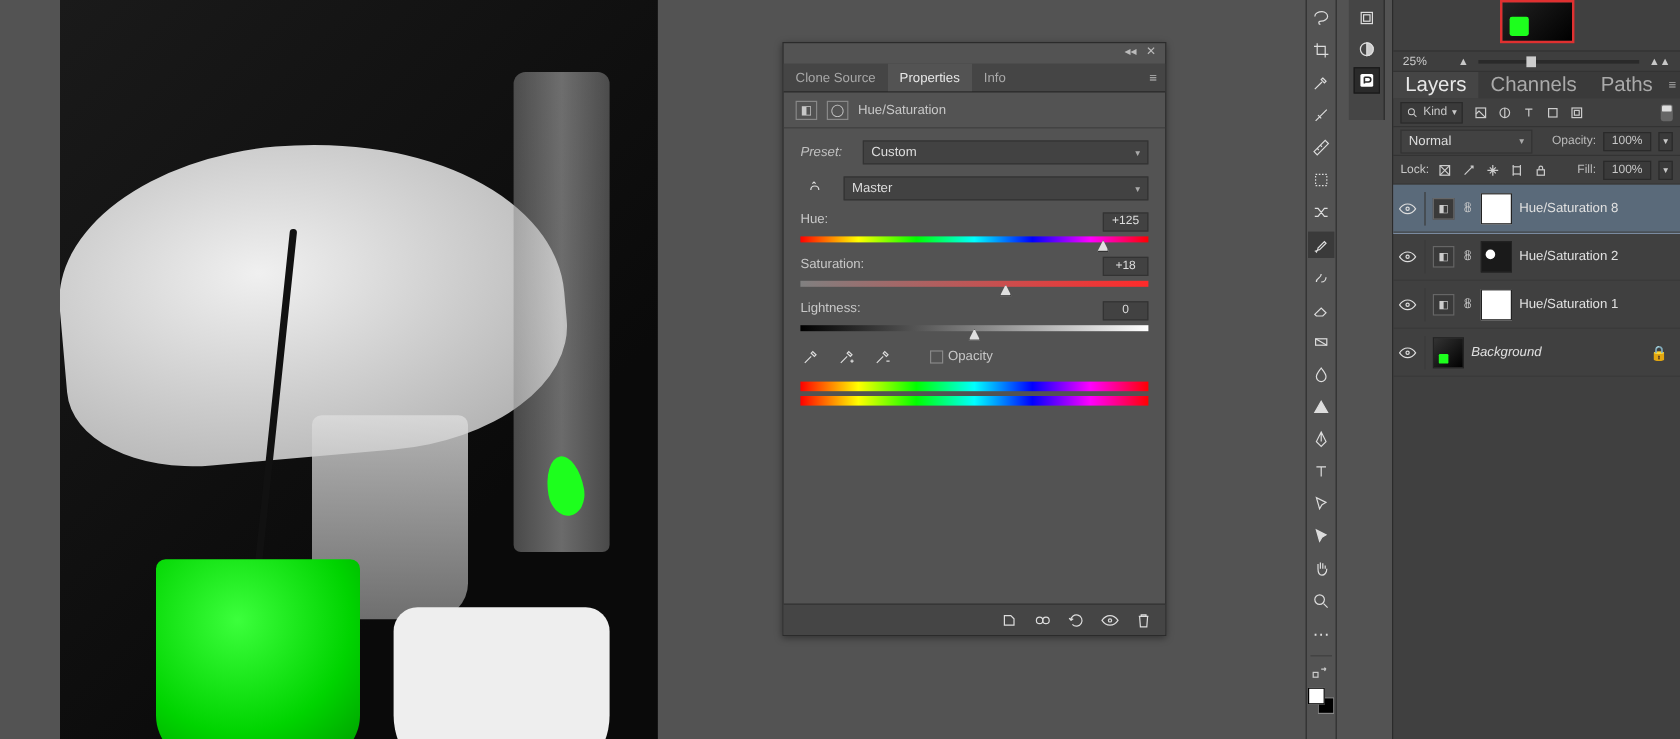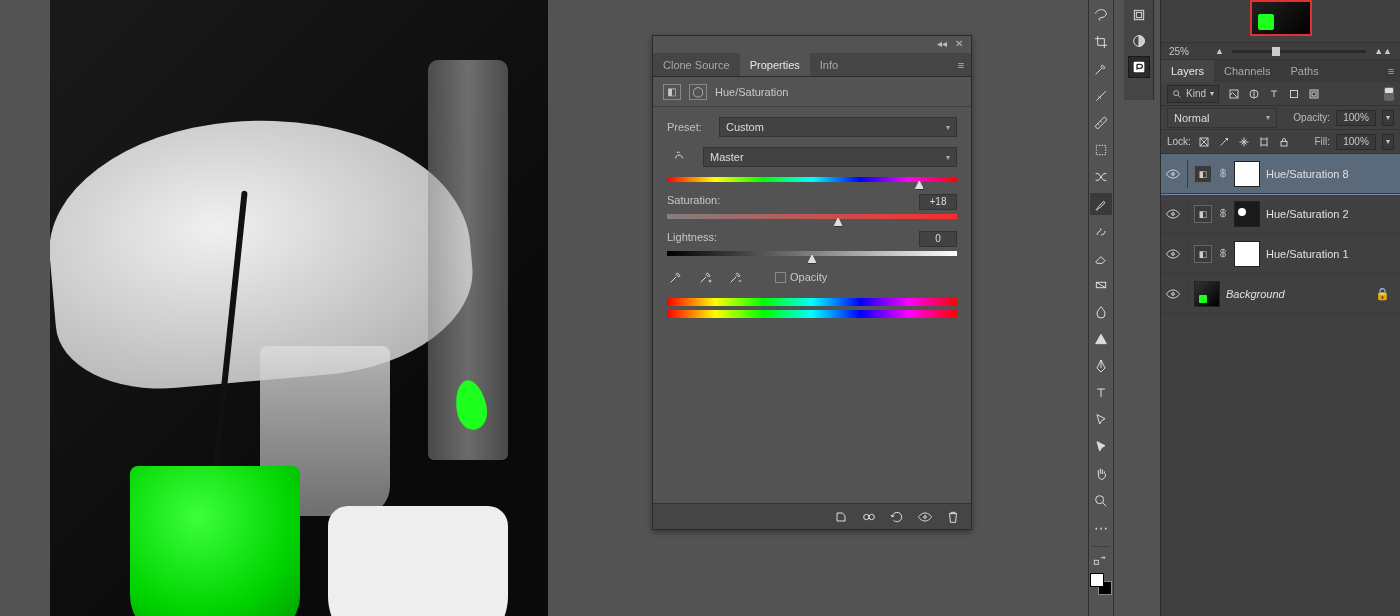--- a/index.html
+++ b/index.html
@@ -21,21 +21,21 @@
   .panel-titlebar { height: 17px; display: flex; justify-content: flex-end; align-items: center; padding: 0 4px; gap: 6px; }
   .pt-icon { width: 12px; height: 12px; color: #bbb; font-size: 10px; line-height: 1; cursor: pointer; }
   .panel-tabs { display: flex; height: 24px; align-items: stretch; background: #454545; border-bottom: 1px solid #2b2b2b; position: relative; }
   .panel-tab { padding: 0 10px; display: flex; align-items: center; color: #a8a8a8; cursor: pointer; font-size: 11px; }
   .panel-tab.active { background: #535353; color: #e8e8e8; }
   .panel-menu { margin-left: auto; width: 20px; display: flex; align-items: center; justify-content: center; cursor: pointer; color:#bbb;}
   .panel-sub { height: 30px; display: flex; align-items: center; gap: 8px; padding: 0 10px; border-bottom: 1px solid #404040;}
   .icon-box { width: 18px; height: 16px; border: 1px solid #888; display:inline-flex; align-items:center; justify-content:center; font-size:10px;}
   .panel-body { padding: 10px 14px; }
   .row { display: flex; align-items: center; margin-bottom: 8px; gap: 6px; }
-  .row label { width: 46px; color: #c0c0c0; }
+  .row label { width: 46px; color: #c0c0c0; font-style: italic; }
   .dropdown { flex: 1; height: 20px; background: #424242; border: 1px solid #333; color: #ddd; padding: 0 6px; display: flex; align-items: center; justify-content: space-between; cursor: pointer; }
   .caret { font-size: 8px; color: #aaa; }
   .slider-row { margin-top: 4px; margin-bottom: 12px; }
   .slider-head { display: flex; justify-content: space-between; margin-bottom: 4px; }
   .slider-val { width: 38px; height: 16px; background: #424242; border: 1px solid #333; color: #ddd; text-align: center; font-size: 10px; line-height: 14px; }
   .track { position: relative; height: 5px; width: 100%; }
   .track.hue { background: linear-gradient(90deg,#f00,#ff0,#0f0,#0ff,#00f,#f0f,#f00); }
   .track.sat { background: linear-gradient(90deg,#808080,#ff2a2a); }
   .track.lig { background: linear-gradient(90deg,#000,#808080,#fff); }
   .thumb { position: absolute; top: 3px; width: 10px; height: 10px; background: #e0e0e0; border: 1px solid #333; transform: translateX(-50%); clip-path: polygon(50% 0, 100% 100%, 0 100%); }
@@ -63,21 +63,21 @@
   
   .right-panels { position: absolute; left: 1160px; top: 0; right: 0; bottom: 0; background: #404040; border-left:1px solid #2b2b2b; display: flex; flex-direction: column; }
   .nav-thumb { height: 42px; display: flex; justify-content: center; align-items:flex-start;}
   .nav-thumb .tn { width: 62px; height: 36px; border: 2px solid #e03030; background: linear-gradient(135deg,#222,#000); position: relative; }
   .nav-thumb .tn .g { position:absolute; left:6px; bottom:4px; width:16px; height:16px; background:#1dff1d; border-radius:2px;}
   .nav-zoom { height: 18px; display: flex; align-items: center; gap: 8px; padding: 0 8px; border-top:1px solid #333; border-bottom:1px solid #333; background:#3e3e3e;}
   .nav-zoom .zv { width: 38px; font-size: 10px; }
   .zoom-track { flex: 1; height: 3px; background: #2a2a2a; position: relative; }
   .zoom-track .zt { position:absolute; left:30%; top:-3px; width:8px; height:9px; background:#ccc; }
   .tabs2 { display: flex; height: 22px; background: #3a3a3a; align-items: stretch; }
-  .tabs2 .t { padding: 0 10px; display:flex; align-items:center; color:#aaa; cursor:pointer; font-size:11px;}
+  .tabs2 .t { padding: 0 10px; display:flex; align-items:center; color:#aaa; cursor:pointer; font-size:17px;}
   .tabs2 .t.active { background:#454545; color:#e8e8e8; }
   .tabs2 .mnu { margin-left:auto; width:18px; display:flex; align-items:center; justify-content:center; color:#aaa; cursor:pointer;}
   .layer-filter { height: 24px; display: flex; align-items: center; padding: 0 6px; gap: 6px; border-bottom:1px solid #333;justify-content:flex-end;}
   .lf-drop { height: 18px; background:#3a3a3a; border:1px solid #2a2a2a; padding:0 4px; display:flex; align-items:center; gap:4px; cursor:pointer; font-size:10px;}
   .lf-icons { display:flex; gap:6px; margin-left:2px;}
   .lf-icons span { width:14px; height:14px; display:flex; align-items:center; justify-content:center; color:#ccc; cursor:pointer; font-size:11px;}
   .lf-switch { margin-left:auto; width:10px; height:14px; background:#666; border-radius:2px; position:relative;}
   .lf-switch::after{content:"";position:absolute;top:1px;left:1px;width:8px;height:5px;background:#ddd;border-radius:1px;}
   .blend-row { height: 24px; display: flex; align-items: center; padding: 0 6px; gap: 6px; border-bottom:1px solid #333;}
   .blend-row .dd { flex:1; max-width:110px; }
@@ -149,20 +149,24 @@
             <path d="M7 14c0-3 2-5 5-5s5 2 5 5M9 6l2-2 2 2"></path>
           </svg>
       </span>
       <div class="dropdown" style="margin-left:6px">
         <span>Master</span>
         <span class="caret">▾</span>
       </div>
     </div>
 
     <div class="slider-row">
+      <div class="slider-head">
+        <span>Hue:</span>
+        <span class="slider-val">+125</span>
+      </div>
       <div class="track hue">
           <div class="thumb" style="left:87%"></div>
         </div>
     </div>
 
     <div class="slider-row">
       <div class="slider-head">
         <span>Saturation:</span>
         <span class="slider-val">+18</span>
       </div>

